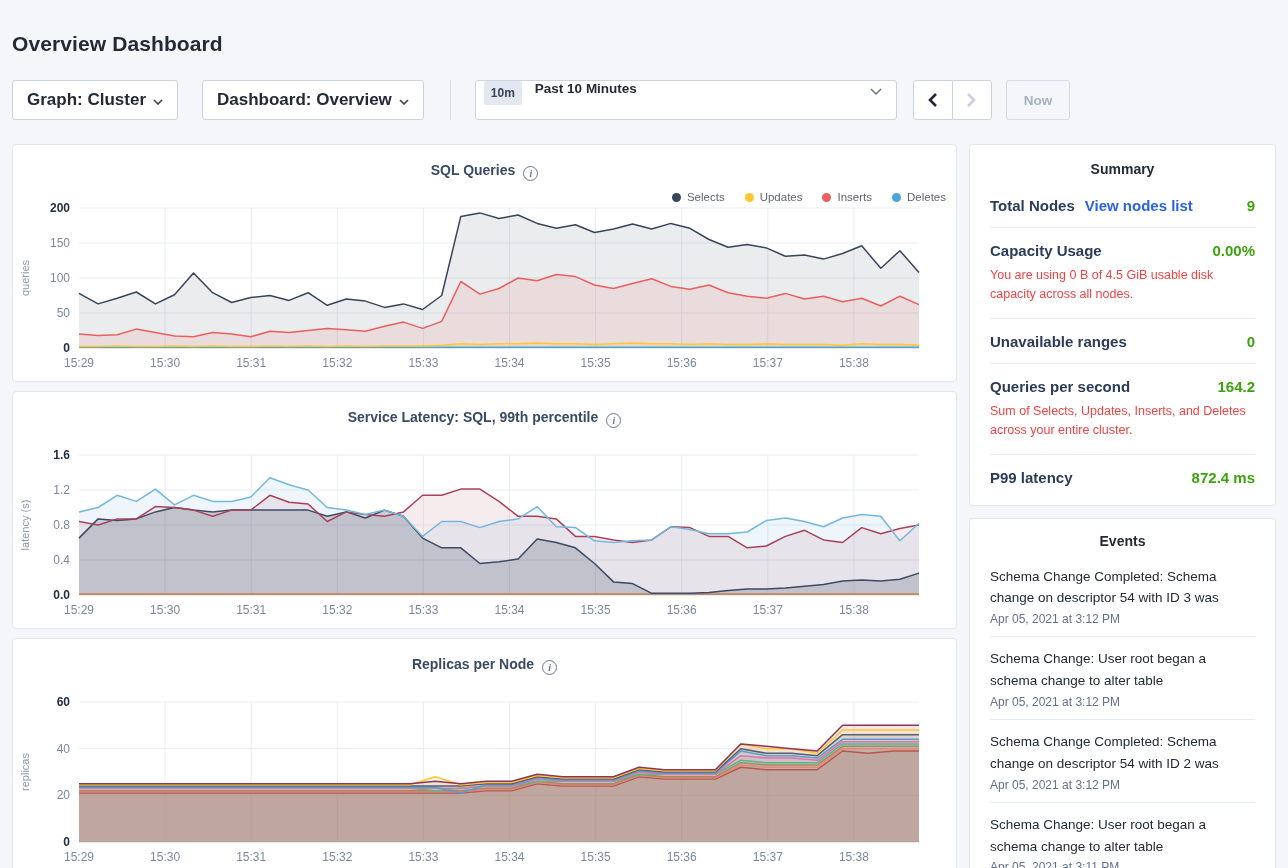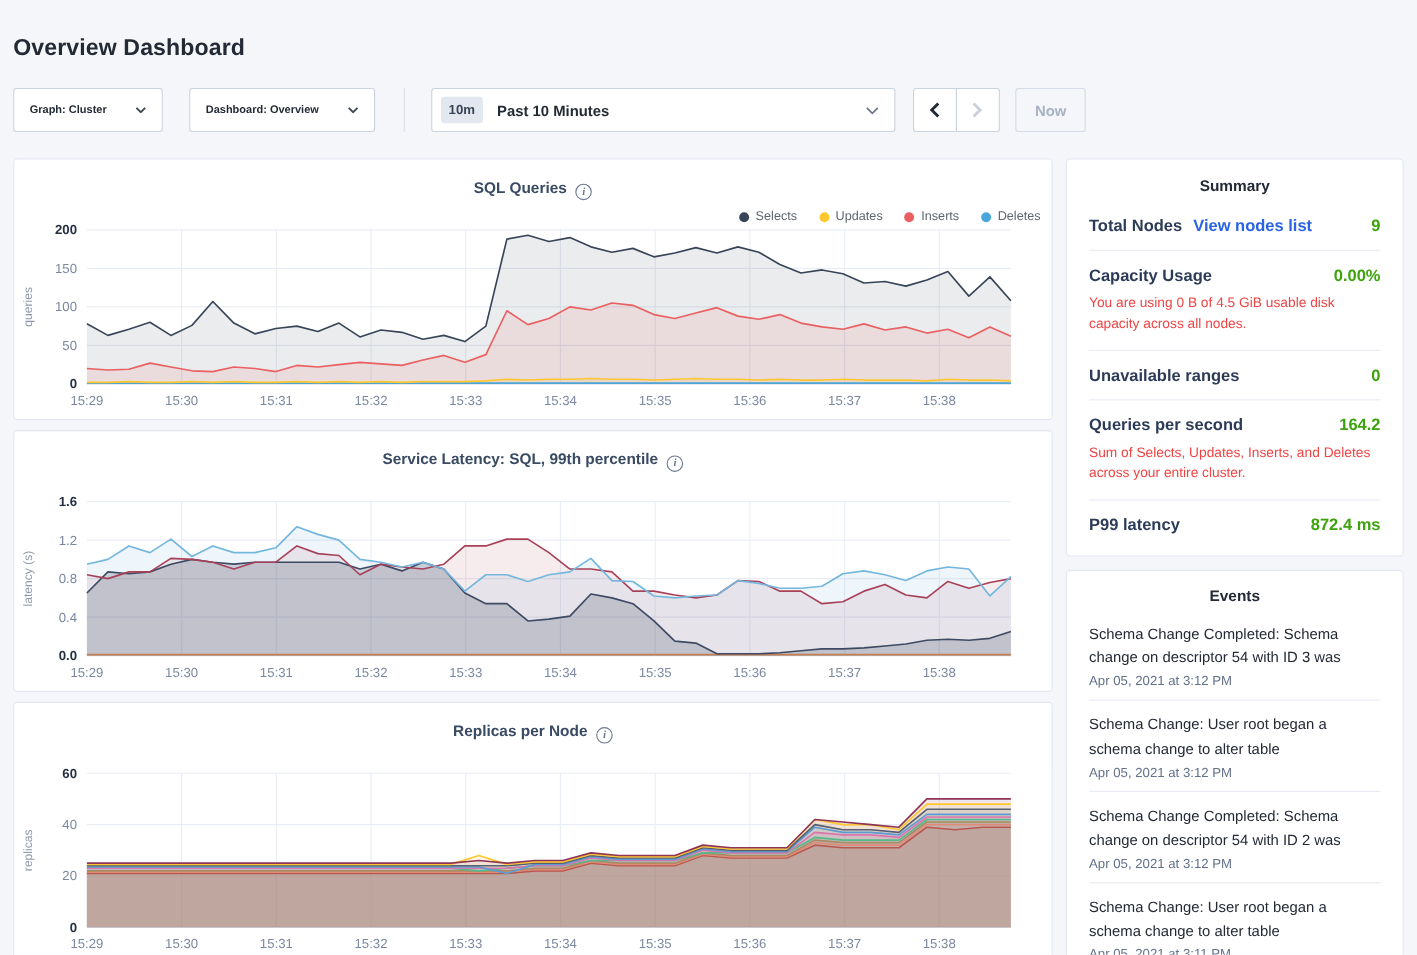--- a/index.html
+++ b/index.html
@@ -5,26 +5,26 @@
   * { margin:0; padding:0; box-sizing:border-box; }
   html,body { width:1288px; height:868px; overflow:hidden; }
   body { background:#f4f6fa; font-family:"Liberation Sans", sans-serif; color:#242a35; }
   .page { padding:28px 12px 0 12px; }
 
   .page-title { font-size:21px; font-weight:700; color:#242a35; margin:4px 0 24px 0; letter-spacing:.1px; }
 
   
   .toolbar { display:flex; align-items:center; margin-bottom:24px; }
   .tb-btn { background:#fff; border:1px solid #ccd3e0; border-radius:3px; height:40px;
-            padding:0 14px; display:flex; align-items:center; gap:26px; font-size:10px;
+            padding:0 14px; display:flex; align-items:center; gap:7px; font-size:17px;
             font-weight:700; color:#242a35; cursor:pointer; }
   .tb-btn + .tb-btn { margin-left:24px; }
   .tb-divider { width:1px; height:40px; background:#d9dee8; margin:0 24px 0 26px; }
   .time-select { background:#fff; border:1px solid #ccd3e0; border-radius:3px; height:40px;
-                 width:422px; display:flex; align-items:center; padding:0 14px 0 8px; gap:13px; cursor:pointer; }
+                 width:422px; display:flex; align-items:flex-start; padding:0 14px 0 8px; gap:13px; cursor:pointer; }
   .time-badge { background:#e2e7f0; border-radius:3px; padding:5px 7px; font-size:12px; font-weight:700; color:#394455; }
   .time-label { flex:1; font-size:13.5px; font-weight:700; color:#242a35; text-align:left; }
   .chev { display:inline-block; }
   .arrow-group { display:flex; margin-left:16px; }
   .arrow-btn { width:40px; height:40px; background:#fff; border:1px solid #ccd3e0;
                display:flex; align-items:center; justify-content:center; cursor:pointer; }
   .arrow-btn:first-child { border-radius:3px 0 0 3px; }
   .arrow-btn:last-child { border-radius:0 3px 3px 0; margin-left:-1px; }
   .now-btn { margin-left:14px; height:40px; padding:0 17px; background:transparent;
              border:1px solid #d5dbe6; border-radius:3px; font-size:13.5px; font-weight:700;

